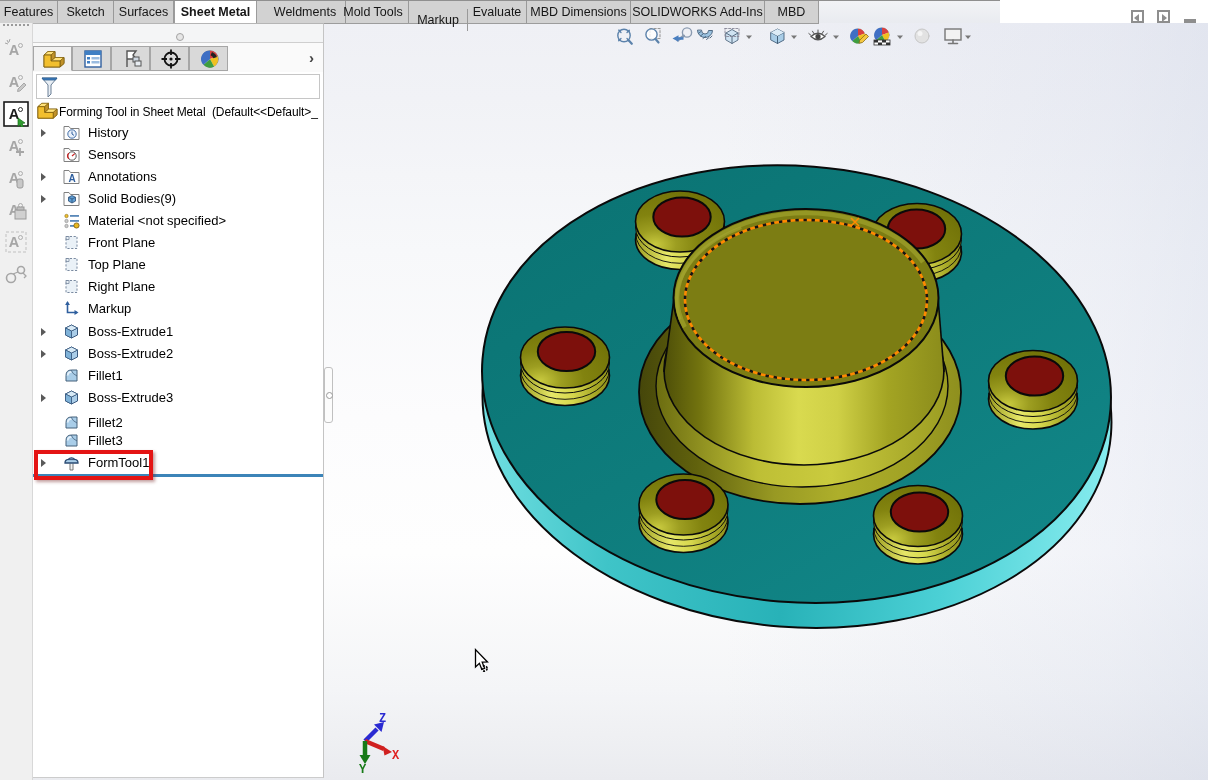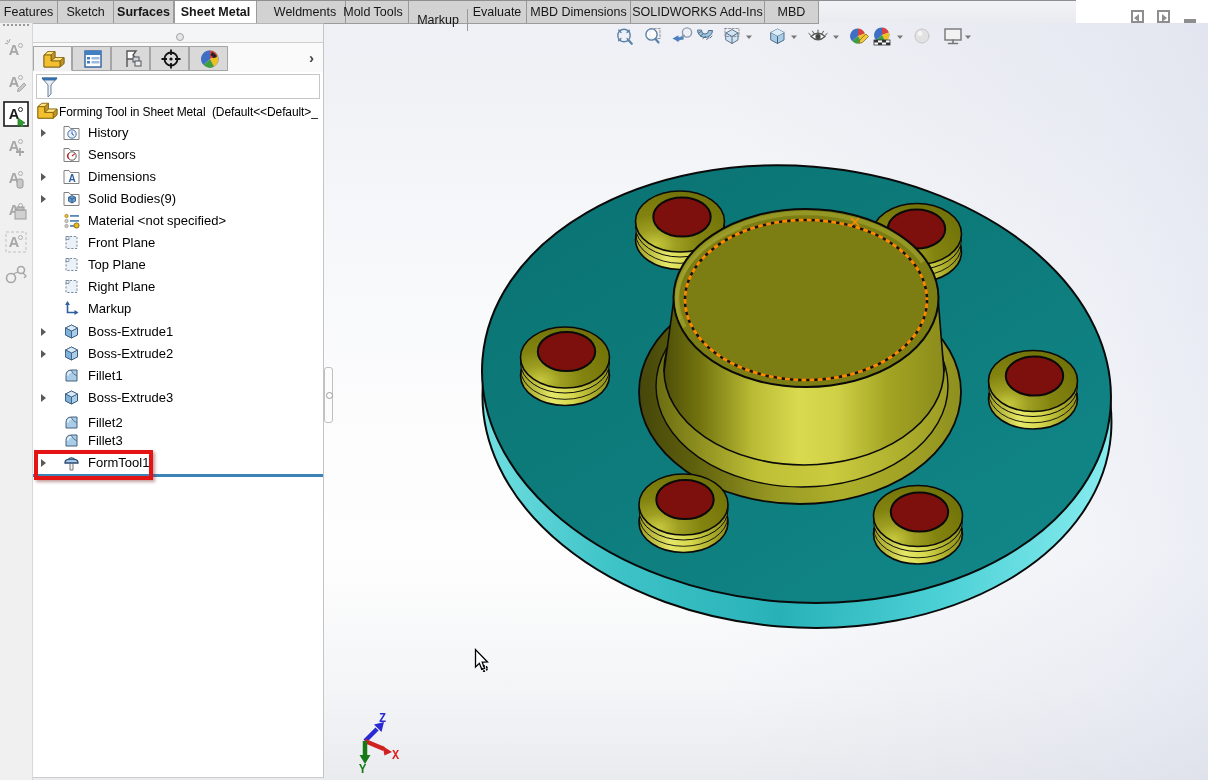--- a/index.html
+++ b/index.html
@@ -4,21 +4,21 @@
 <style>
   html,body{margin:0;padding:0;}
   body{width:1208px;height:780px;overflow:hidden;position:relative;
        font-family:"Liberation Sans",sans-serif;
        background:#ffffff;}
   #vpbg{position:absolute;left:0;top:23px;width:1208px;height:757px;
        background:
          linear-gradient(90deg, rgba(210,216,232,0) 60%, rgba(208,214,232,0.28) 92%, rgba(205,212,230,0.38) 100%),
          linear-gradient(180deg,#eff0f5 0%,#f1f2f6 10%,#f7f8fa 30%,#fcfcfd 52%,#fefefe 70%,#f4f5f7 88%,#eaebef 100%);}
   
-  #tabbar{position:absolute;left:0;top:0;width:1076px;height:23px;
+  #tabbar{position:absolute;left:0;top:0;width:1000px;height:23px;
           background:linear-gradient(180deg,#f2f3f6 0%,#e9ebf0 100%);
           border-top:1px solid #8f8f8f;box-sizing:border-box;}
   #tabstrip{position:absolute;left:0;top:0;height:23px;background:#d2d2d2;
             border-bottom:1px solid #9c9c9c;box-sizing:border-box;}
   .cmtab{position:absolute;top:0;height:22px;line-height:22px;text-align:center;
          font-size:12.5px;color:#161616;border-right:1px solid #999;box-sizing:border-box;}
   .cmtab.active{background:#ffffff;font-weight:bold;border-right:1px solid #9c9c9c;
                 border-left:1px solid #9c9c9c;height:23px;}
   .winbtn{position:absolute;top:9px;width:13px;height:13px;border:2px solid #8e8e8e;
           box-sizing:border-box;background:transparent;}
@@ -198,21 +198,21 @@
 </g>
 <g id="cursor">
   <path d="M 475.5,649.5 L 475.5,667 L 479.4,663.3 L 481.8,669.5 L 484.6,668.3 L 482.2,662.2 L 487.5,662 Z" fill="#ffffff" stroke="#000000" stroke-width="1.3"></path>
   <circle cx="484.5" cy="668.5" r="2.6" fill="none" stroke="#000" stroke-width="1.6" stroke-dasharray="2 1.4"></circle>
 </g>
 </svg>
 <div id="tabbar">
   <div id="tabstrip" style="width:819px;"></div>
   <div class="cmtab" style="left:0;width:58px;">Features</div>
   <div class="cmtab" style="left:58px;width:56px;">Sketch</div>
-  <div class="cmtab" style="left:114px;width:60px;font-weight:bold;">Surfaces</div>
+  <div class="cmtab" style="left:114px;width:60px;">Surfaces</div>
   <div class="cmtab active" style="left:174px;width:83px;">Sheet Metal</div>
   <div class="cmtab" style="left:257px;width:81px;margin-left:8px;">Weldments</div>
   <div class="cmtab" style="left:338px;width:71px;">Mold Tools</div>
   <div class="cmtab" style="left:409px;width:59px;margin-top:8px;">Markup</div>
   <div class="cmtab" style="left:468px;width:59px;">Evaluate</div>
   <div class="cmtab" style="left:527px;width:104px;">MBD Dimensions</div>
   <div class="cmtab" style="left:631px;width:134px;">SOLIDWORKS Add-Ins</div>
   <div class="cmtab" style="left:765px;width:54px;border-right:1px solid #9c9c9c;">MBD</div>
   <div class="winbtn" style="left:1131px;">
       <span class="tri" style="left:1px;border-right:5px solid #8e8e8e;"></span>
@@ -353,21 +353,21 @@
             <path d="M5.8,12.8 a4.2,4.2 0 0 1 0,-5.6" stroke="#cc2222" stroke-width="1.2" fill="none"></path>
           </svg></span>
         <span class="lbl">Sensors</span>
       </div>
 <div class="trow" style="top:142.2px;">
         <span class="arr"></span>
         <span class="ticon"><svg width="17" height="17" viewBox="0 0 17 17">
             <path d="M1,5 l0,-2.5 h5 l1.5,2 H16 v11 H1 Z" fill="#fdfdfd" stroke="#808080" stroke-width="1"></path>
             <text x="9" y="14" font-size="10" font-weight="bold" fill="#2f5f9e" text-anchor="middle" font-family="Liberation Sans">A</text>
           </svg></span>
-        <span class="lbl">Dimensions</span>
+        <span class="lbl">Annotations</span>
       </div>
 <div class="trow" style="top:164.1px;">
         <span class="arr"></span>
         <span class="ticon"><svg width="17" height="17" viewBox="0 0 17 17">
             <path d="M1,5 l0,-2.5 h5 l1.5,2 H16 v11 H1 Z" fill="#fdfdfd" stroke="#808080" stroke-width="1"></path>
             <path d="M9,5.5 l3.5,1.8 v3.8 L9,13 5.5,11.1 V7.3 Z" fill="#5f9fd4" stroke="#2a4a72" stroke-width="0.8"></path>
             <path d="M5.5,7.3 L9,9 l3.5,-1.7 M9,9 V13" stroke="#2a4a72" stroke-width="0.7" fill="none"></path>
           </svg></span>
         <span class="lbl">Solid Bodies(9)</span>
       </div>

